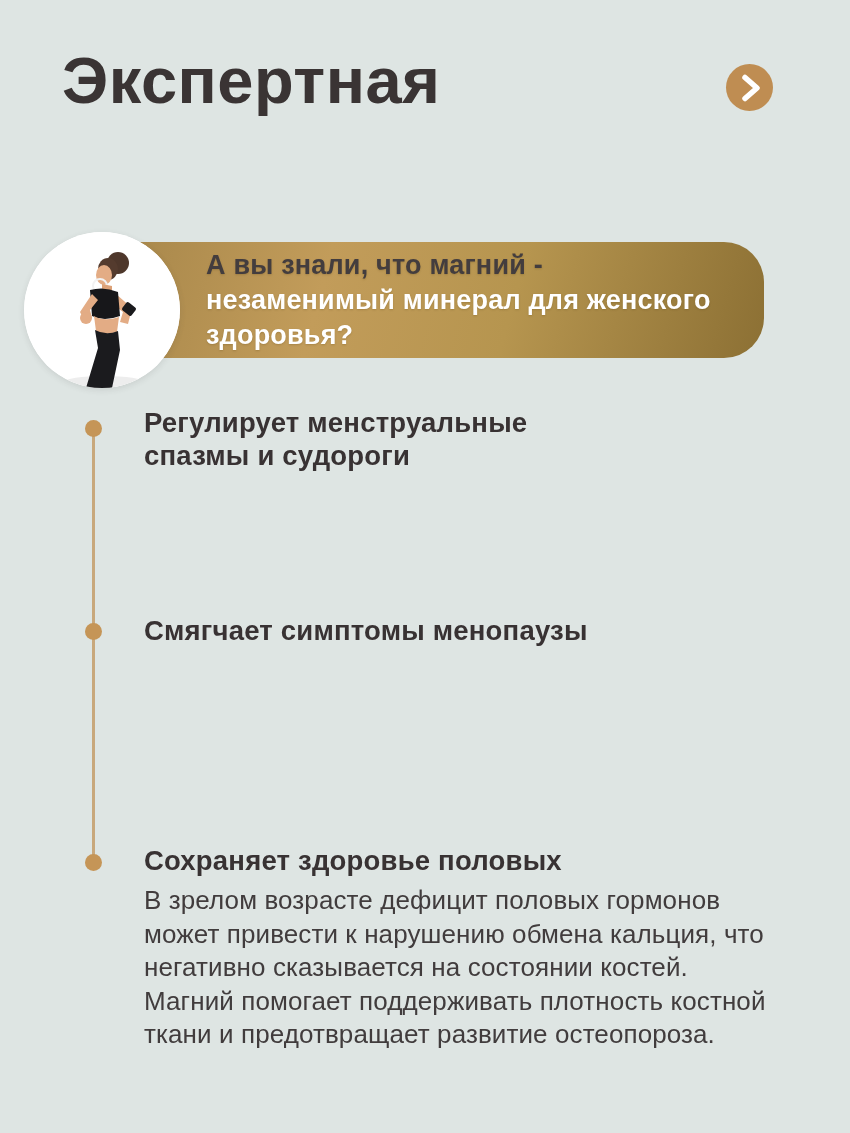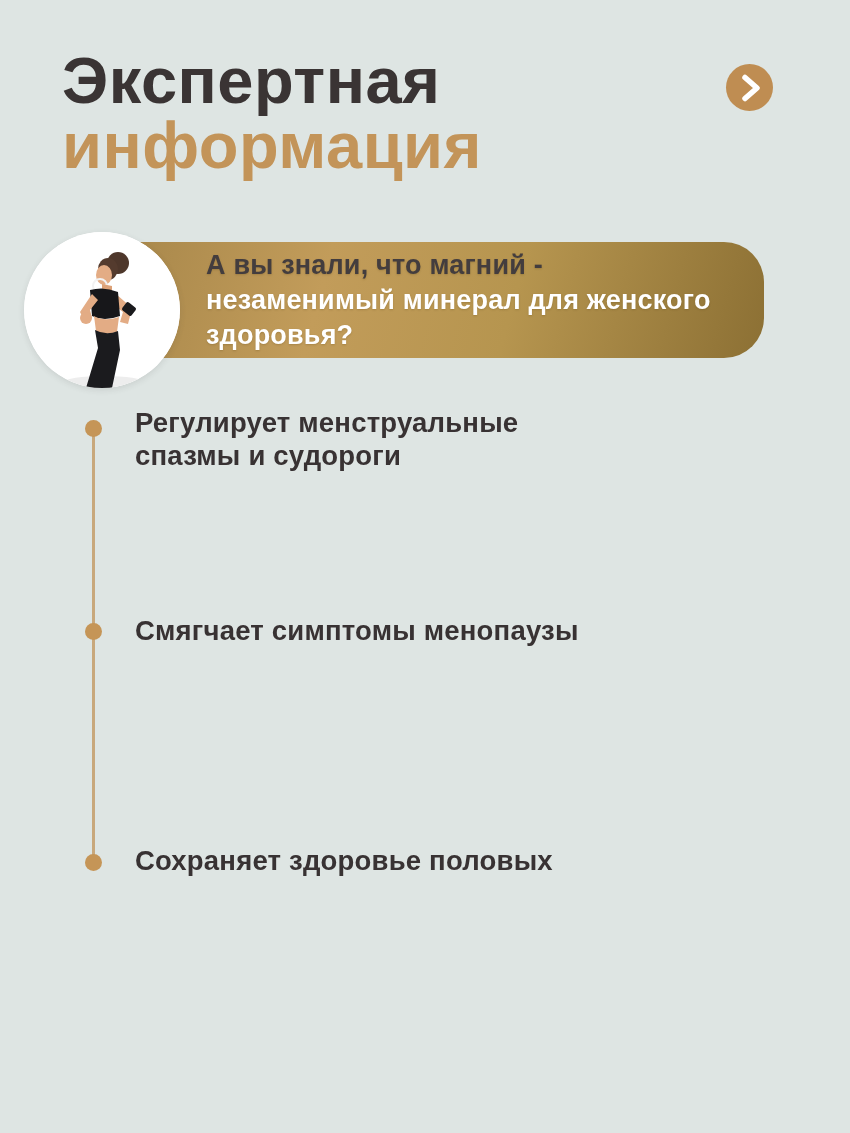--- a/index.html
+++ b/index.html
@@ -56,21 +56,21 @@
   }
   .tl-dot{
     position:absolute;left:85px;width:17px;height:17px;border-radius:50%;
     background:#c59557;
   }
   .dot-1{top:420px;}
   .dot-2{top:623px;}
   .dot-3{top:854px;}
 
   
-  .section{position:absolute;left:135px;width:622px;}
+  .section{position:absolute;left:144px;width:622px;}
   .s1{top:406px;}
   .s2{top:614px;}
   .s3{top:844px;}
   .section h3{
     margin:0 0 7px 0;
     font-size:27.5px;font-weight:800;line-height:33px;
     color:#383233;white-space:pre-line;letter-spacing:0.2px;
   }
   .section p{
     margin:0;
@@ -78,21 +78,20 @@
     color:#413c3d;letter-spacing:0.1px;
   }
 </style>
 </head>
 <body>
 
 <div class="stage">
 
   <div class="title">
     <span class="l1">Экспертная</span>
-    <span class="l2">информация</span>
   </div>
 
   <button class="arrow-btn">
     <span style="display:flex;">
       <svg width="46" height="46" viewBox="0 0 46 46">
         <path d="M18 12.5 L30 23 L18 33.5" stroke="#ffffff" stroke-width="5.5" fill="none" stroke-linecap="round" stroke-linejoin="round"></path>
       </svg>
     </span>
   </button>
 
@@ -140,15 +139,16 @@
     <h3>Регулирует менструальные
 спазмы и судороги</h3>
   </div>
 
   <div class="section s2">
     <h3>Смягчает симптомы менопаузы</h3>
   </div>
 
   <div class="section s3">
     <h3>Сохраняет здоровье половых</h3>
+    <p>В зрелом возрасте дефицит половых гормонов может привести к нарушению обмена кальция, что негативно сказывается на состоянии костей. Магний помогает поддерживать плотность костной ткани и предотвращает развитие остеопороза.</p>
   </div>
 
 </div>
 
 </body></html>

